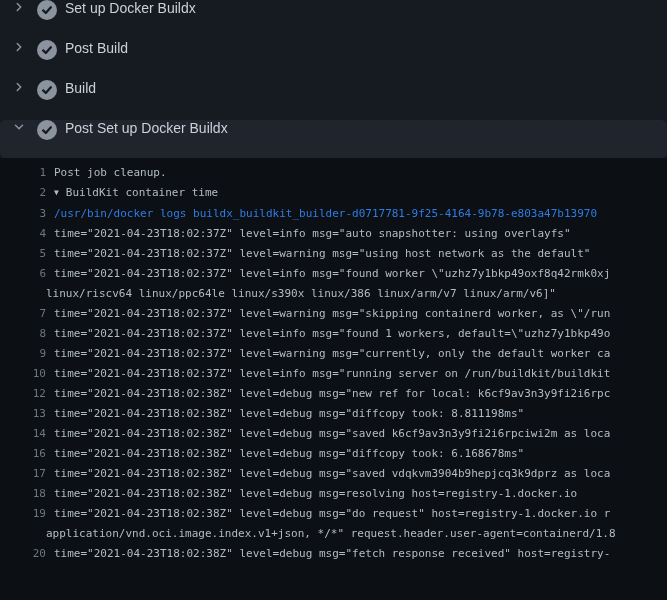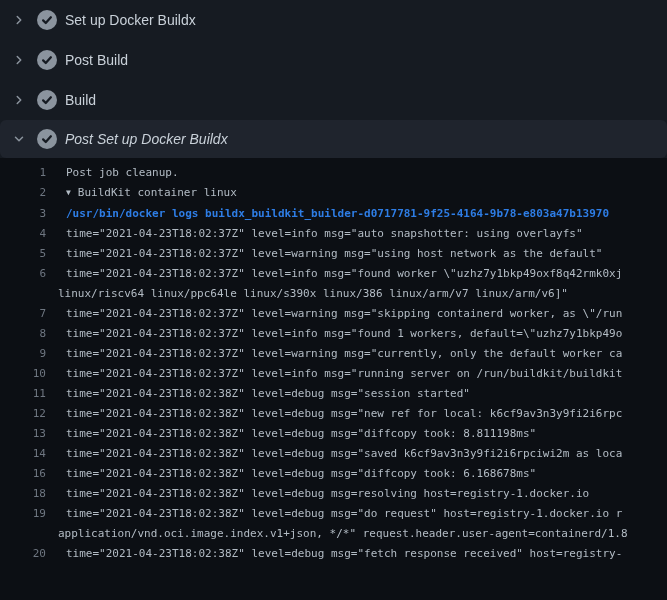--- a/index.html
+++ b/index.html
@@ -4,28 +4,27 @@
 <title></title>
 <style>
   html, body { margin: 0; padding: 0; }
   body {
     width: 667px; height: 600px; overflow: hidden;
     background: var(--steps-bg, #161b22);
     font-family: "Liberation Sans", sans-serif;
   }
   .steps-list { width: 667px; }
   .step {
-    height: 40px; display: flex; align-items: center;
+    height: 40px; display: flex; 
     padding-left: 12px; box-sizing: border-box; cursor: pointer;
   }
   .step.expanded {
     height: 38px;
     background: var(--expanded-header-bg, #1f242d);
     border-radius: 6px;
-    font-style: italic;
   }
   .chev {
     width: 14px; height: 14px; flex: 0 0 14px;
     color: var(--chevron, #8b949e); display: flex; align-items: center;
   }
   .check {
     margin-left: 11px; width: 20px; height: 20px; flex: 0 0 20px;
     color: var(--check-circle, #8b949e);
   }
   .step-label {
@@ -40,26 +39,26 @@
     font-size: 11px; line-height: 20px;
     color: var(--log-text, #b3bcc5);
     overflow: hidden;
   }
   .log-line { display: flex; align-items: flex-start; }
   .num {
     width: 46px; flex: 0 0 46px; text-align: right;
     color: var(--line-number, #6e7681);
     cursor: pointer; user-select: none;
   }
-  .content { margin-left: 12px; white-space: pre; min-width: 0; }
+  .content { white-space: pre; min-width: 0; }
   .row { white-space: pre; overflow: hidden; }
   .row.first { padding-left: 8px; }
   .row.cmd {
     color: var(--command-link, #2e7de5);
-    font-weight: bold;
+    font-weight: normal;
   }
   .tri {
     display: inline-block; font-size: 8px; margin-right: 7px;
     transform: translateY(-1px); cursor: pointer;
   }
 </style>
 </head>
 <body>
 
 <div class="steps-list">
@@ -126,21 +125,21 @@
 
 </div>
 
 <div class="log-panel">
     <div class="log-line">
       <span class="num">1</span>
       <div class="content"><div class="row first">Post job cleanup.</div></div>
     </div>
     <div class="log-line">
       <span class="num">2</span>
-      <div class="content"><div class="row first"><span class="tri">▼</span><span>BuildKit container linux</span></div></div>
+      <div class="content"><div class="row first"><span class="tri">▼</span><span>BuildKit container time</span></div></div>
     </div>
     <div class="log-line">
       <span class="num">3</span>
       <div class="content"><div class="row first cmd">/usr/bin/docker logs buildx_buildkit_builder-d0717781-9f25-4164-9b78-e803a47b13970</div></div>
     </div>
     <div class="log-line">
       <span class="num">4</span>
       <div class="content"><div class="row first">time="2021-04-23T18:02:37Z" level=info msg="auto snapshotter: using overlayfs"</div></div>
     </div>
     <div class="log-line">
@@ -161,40 +160,40 @@
     </div>
     <div class="log-line">
       <span class="num">9</span>
       <div class="content"><div class="row first">time="2021-04-23T18:02:37Z" level=warning msg="currently, only the default worker ca</div></div>
     </div>
     <div class="log-line">
       <span class="num">10</span>
       <div class="content"><div class="row first">time="2021-04-23T18:02:37Z" level=info msg="running server on /run/buildkit/buildkit</div></div>
     </div>
     <div class="log-line">
-      <span class="num">11</span>
-      <div class="content"><div class="row first">time="2021-04-23T18:02:38Z" level=debug msg="session started"</div></div>
-    </div>
-    <div class="log-line">
       <span class="num">12</span>
       <div class="content"><div class="row first">time="2021-04-23T18:02:38Z" level=debug msg="new ref for local: k6cf9av3n3y9fi2i6rpc</div></div>
     </div>
     <div class="log-line">
       <span class="num">13</span>
       <div class="content"><div class="row first">time="2021-04-23T18:02:38Z" level=debug msg="diffcopy took: 8.811198ms"</div></div>
     </div>
     <div class="log-line">
       <span class="num">14</span>
       <div class="content"><div class="row first">time="2021-04-23T18:02:38Z" level=debug msg="saved k6cf9av3n3y9fi2i6rpciwi2m as loca</div></div>
     </div>
     <div class="log-line">
       <span class="num">16</span>
       <div class="content"><div class="row first">time="2021-04-23T18:02:38Z" level=debug msg="diffcopy took: 6.168678ms"</div></div>
     </div>
     <div class="log-line">
+      <span class="num">17</span>
+      <div class="content"><div class="row first">time="2021-04-23T18:02:38Z" level=debug msg="saved vdqkvm3904b9hepjcq3k9dprz as loca</div></div>
+    </div>
+    <div class="log-line">
       <span class="num">18</span>
       <div class="content"><div class="row first">time="2021-04-23T18:02:38Z" level=debug msg=resolving host=registry-1.docker.io</div></div>
     </div>
     <div class="log-line">
       <span class="num">19</span>
       <div class="content"><div class="row first">time="2021-04-23T18:02:38Z" level=debug msg="do request" host=registry-1.docker.io r</div><div class="row">application/vnd.oci.image.index.v1+json, */*" request.header.user-agent=containerd/1.8</div></div>
     </div>
     <div class="log-line">
       <span class="num">20</span>
       <div class="content"><div class="row first">time="2021-04-23T18:02:38Z" level=debug msg="fetch response received" host=registry-</div></div>

